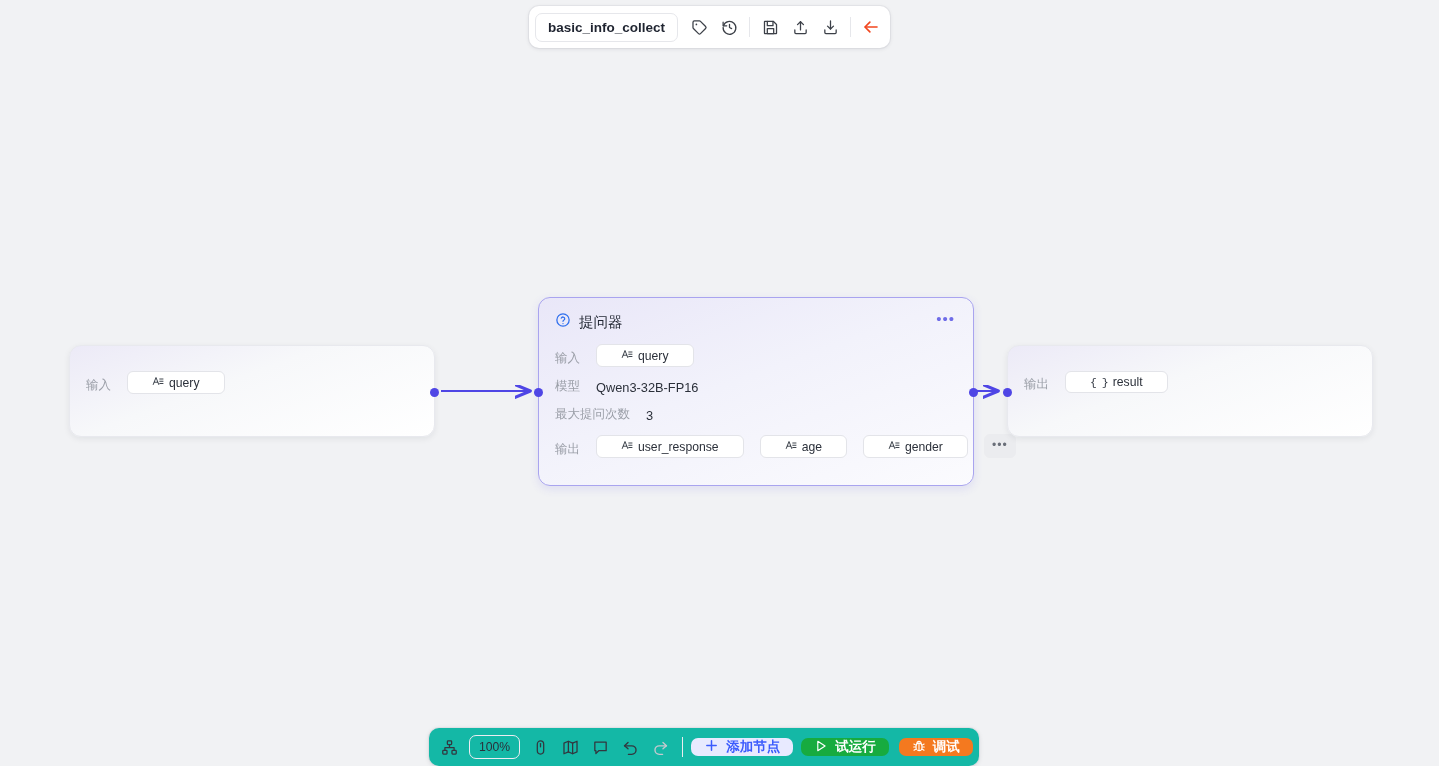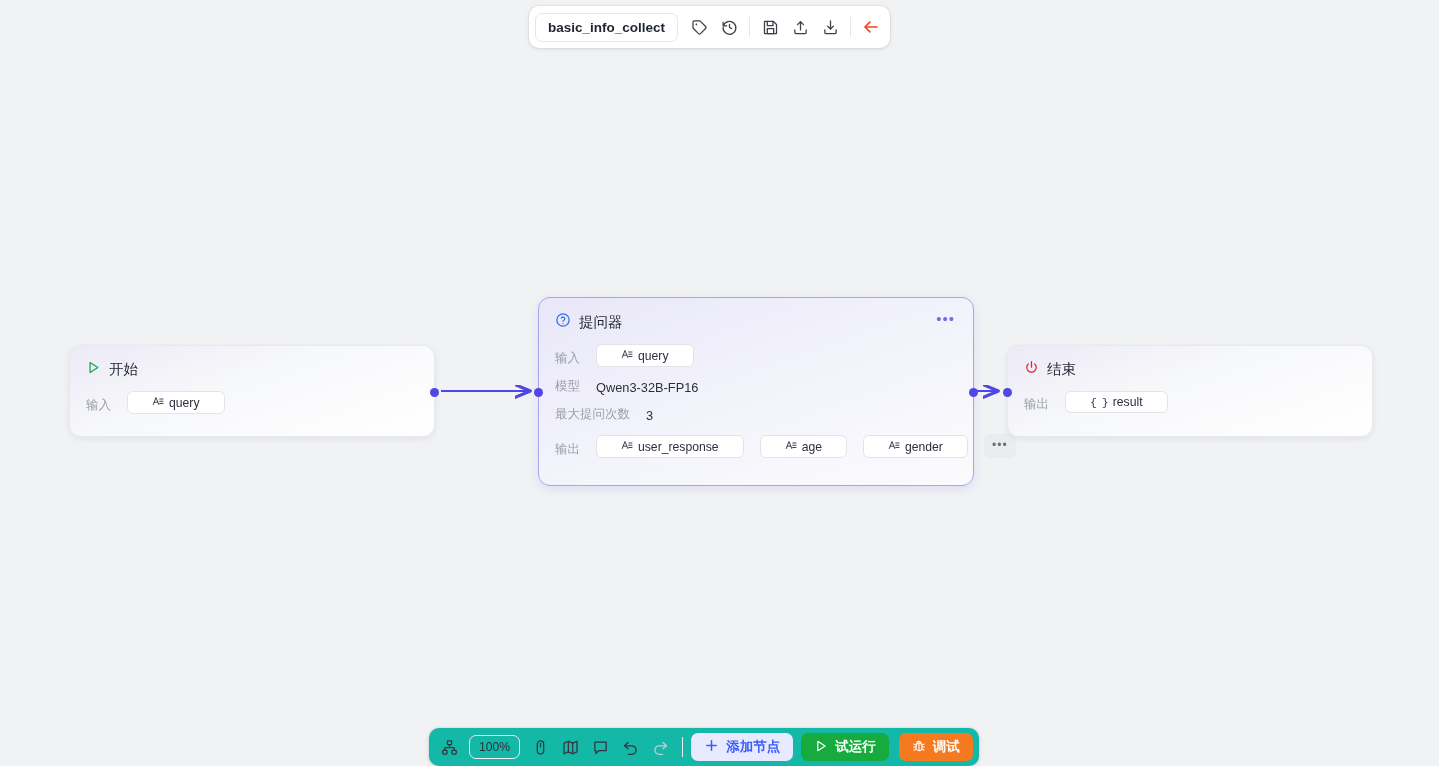--- a/index.html
+++ b/index.html
@@ -92,21 +92,21 @@
     display: flex; align-items: center; justify-content: center; color: #32373f;
   }
   .bt-icon.disabled { color: #c6c9cf; cursor: default; }
   .zoom-box {
     border: 1px solid #ececf2; border-radius: 7px; padding: 4px 9px;
     font-size: 12.2px; color: #2b303a; margin: 0 4px; cursor: pointer;
   }
   .bt-sep { width: 1px; height: 20px; background: #ececf0; margin: 0 6px; }
   .pill {
     display: flex; align-items: center; gap: 7px;
-    height: 28px; border-radius: 7px; padding: 0 13px;
+    height: 18px; border-radius: 7px; padding: 0 13px;
     font-size: 13.5px; font-weight: bold; cursor: pointer; white-space: nowrap;
   }
   .pill-add { background: #e8eaff; color: #3b5bfd; }
   .pill-run { background: #17ab3f; color: #ffffff; margin-left: 6px; }
   .pill-debug { background: #f4791f; color: #ffffff; margin-left: 8px; }
 </style>
 </head>
 <body>
 
 <div id="canvas">
@@ -169,28 +169,20 @@
     <defs>
       <marker id="arw" markerWidth="9" markerHeight="9" refX="7.4" refY="3.2" orient="auto">
         <path d="M0,0 L7.6,3.2 L0,6.4" fill="none" stroke="#4f46e5" stroke-width="1.5" stroke-linecap="round" stroke-linejoin="round"></path>
       </marker>
     </defs>
     <line x1="441" y1="391" x2="530" y2="391" stroke="#4f46e5" stroke-width="2" marker-end="url(#arw)"></line>
     <line x1="910" y1="391" x2="998" y2="391" stroke="#4f46e5" stroke-width="2" marker-end="url(#arw)"></line>
   </svg>
 
   <div class="node" style="left:69px; top:345px; width:366px; height:92px;">
-    <div class="node-head">
-      <span>
-        <svg width="15" height="15" viewBox="0 0 24 24" fill="none" stroke="#21a14b" stroke-width="2" stroke-linejoin="round">
-          <polygon points="6.5,4 19,12 6.5,20"></polygon>
-        </svg>
-      </span>
-      <span class="node-title">开始</span>
-    </div>
     <div class="row">
       <span class="row-label">输入</span>
       <span class="chip">
         <span class="type-ico">
           <svg width="12" height="12" viewBox="0 0 24 24" fill="none" stroke="currentColor" stroke-width="1.9" stroke-linecap="round">
             <path d="M2.5 19 8 5l5.5 14"></path>
               <line x1="4.6" y1="14.4" x2="11.4" y2="14.4"></line>
             <line x1="15.5" y1="8" x2="22" y2="8"></line>
               <line x1="15.5" y1="12.5" x2="22" y2="12.5"></line>
               <line x1="15.5" y1="17" x2="22" y2="17"></line>
@@ -280,29 +272,20 @@
         <span>gender</span>
       </span>
       <span class="chip chip-more">•••</span>
     </div>
 
     <div class="handle" style="left:-5px; top:90px;"></div>
     <div class="handle" style="right:-5px; top:90px;"></div>
   </div>
 
   <div class="node" style="left:1007px; top:345px; width:366px; height:92px;">
-    <div class="node-head">
-      <span>
-        <svg width="15" height="15" viewBox="0 0 24 24" fill="none" stroke="#e0242d" stroke-width="2" stroke-linecap="round" stroke-linejoin="round">
-          <path d="M6.8 6.4a7.6 7.6 0 1 0 10.4 0"></path>
-          <line x1="12" y1="2.6" x2="12" y2="11.5"></line>
-        </svg>
-      </span>
-      <span class="node-title">结束</span>
-    </div>
     <div class="row">
       <span class="row-label">输出</span>
       <span class="chip">
         <span class="type-ico" style="font-size:11.5px; font-family:'Liberation Mono', monospace; letter-spacing:-1px;">{&nbsp;}</span>
         <span>result</span>
       </span>
     </div>
     <div class="handle" style="left:-5px; top:42px;"></div>
   </div>
 

